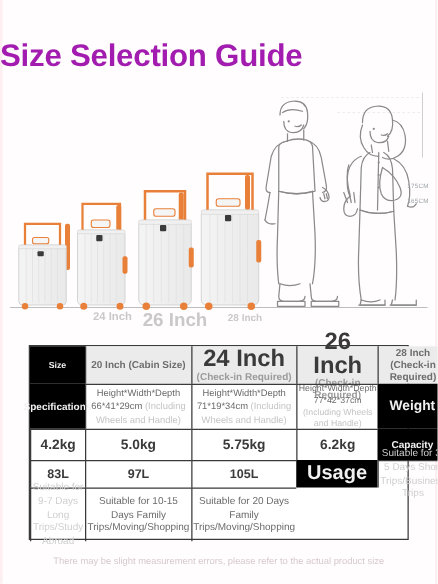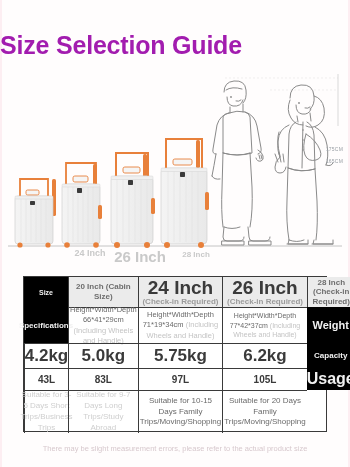--- a/index.html
+++ b/index.html
@@ -156,21 +156,21 @@
   .spec {
     font-size: 7.5px;
     line-height: 1.35;
     color: #6a6a6a;
   }
   .spec .dim { color: #6a6a6a; }
   .spec .note { color: #c4c4c4; }
   .spec.dense { font-size: 7px; }
 
   .weight {
-    font-size: 17px;
+    font-size: 11px;
     font-weight: bold;
     color: #3a3a3a;
   }
   .capacity {
     font-size: 10px;
     font-weight: bold;
     color: #3a3a3a;
   }
   .usage {
     font-size: 8px;
@@ -404,21 +404,20 @@
       </div>
     </div>
 
     <div class="rowhead rh-weight">Weight</div>
     <div class="cell weight">4.2kg</div>
     <div class="cell weight">5.0kg</div>
     <div class="cell weight">5.75kg</div>
     <div class="cell weight">6.2kg</div>
 
     <div class="rowhead rh-cap">Capacity</div>
-    <div class="cell capacity">43L</div>
     <div class="cell capacity">83L</div>
     <div class="cell capacity">97L</div>
     <div class="cell capacity">105L</div>
 
     <div class="rowhead rh-usage">Usage</div>
     <div class="cell usage faded">Suitable for 3-5 Days Short Trips/Business Trips</div>
     <div class="cell usage faded">Suitable for 9-7 Days Long Trips/Study Abroad</div>
     <div class="cell usage">Suitable for 10-15 Days Family Trips/Moving/Shopping</div>
     <div class="cell usage">Suitable for 20 Days Family Trips/Moving/Shopping</div>
   </div>

